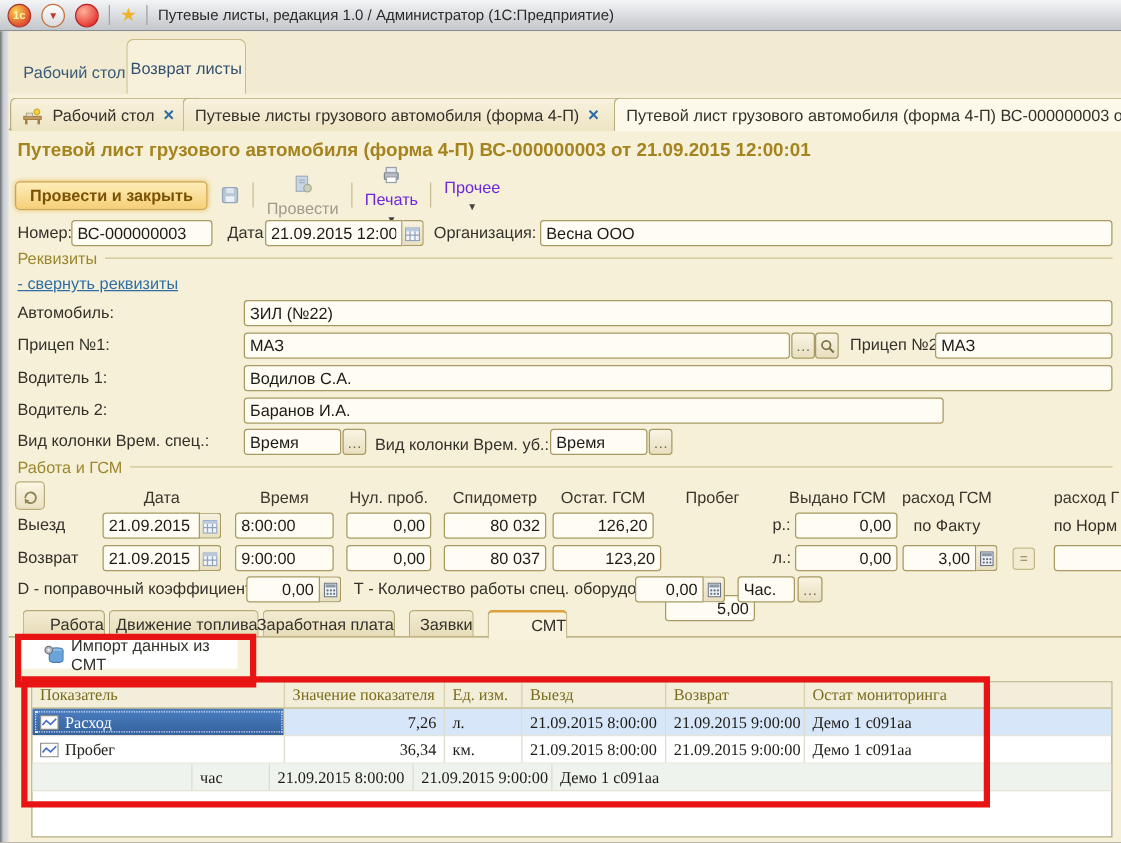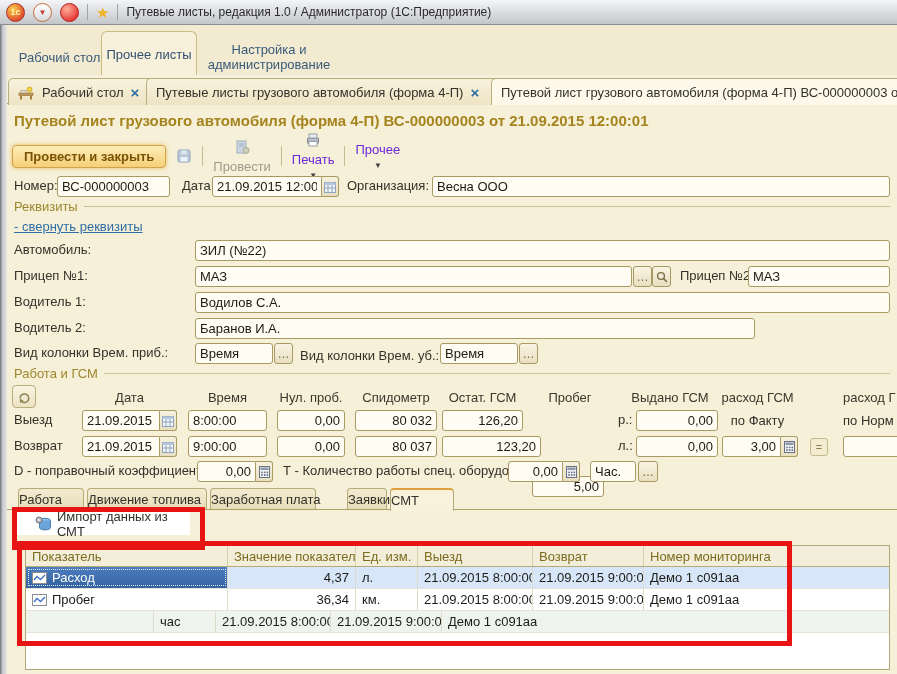--- a/index.html
+++ b/index.html
@@ -64,30 +64,30 @@
   .ghead{position:absolute;text-align:center;color:#3a372c;white-space:nowrap;overflow:hidden;}
   .gcaption{position:absolute;text-align:center;color:#33312a;white-space:nowrap;overflow:hidden;height:21px;line-height:21px;}
   .eq-btn{position:absolute;width:18px;height:18px;box-sizing:border-box;border:1px solid #c5b989;border-radius:3px;
           background:#f4ecd2;color:#8b814f;font-size:11px;display:flex;align-items:center;justify-content:center;}
   .refresh-btn{position:absolute;width:24px;height:23px;box-sizing:border-box;border:1px solid #b9ad7a;border-radius:4px;
           background:linear-gradient(#faf5e4,#ece2c2);display:flex;align-items:center;justify-content:center;}
   
   .btabs{left:7px;top:488px;width:890px;height:22px;border-bottom:1px solid #ac9f6a;}
   .btab{position:absolute;top:0;height:21px;box-sizing:border-box;border:1px solid #b6aa76;border-bottom:none;
         border-radius:4px 4px 0 0;background:linear-gradient(#f3ecd2,#e7dcb8);display:flex;align-items:center;
-        justify-content:flex-start;color:#33312a;white-space:nowrap;}
+        justify-content:flex-end;color:#33312a;white-space:nowrap;padding-left:35px;}
   .btab.active{height:23px;background:#f8f2dc;border-top:2px solid #dca03c;z-index:3;}
   
   .red-rect{position:absolute;border:5px solid #e81414;z-index:9;pointer-events:none;}
   .import-area{position:absolute;left:17px;top:512px;width:173px;height:23px;background:#ffffff;
                display:flex;align-items:center;gap:6px;padding-left:18px;box-sizing:border-box;}
   
   .smt-table{position:absolute;left:25px;top:545px;width:865px;height:125px;background:#ffffff;
              border:1px solid #b0a878;box-sizing:border-box;}
-  .trow{display:flex;width:100%;box-sizing:border-box;}
+  .trow{display:flex;width:100%;box-sizing:border-box;font-family:Liberation Serif, serif;}
   .thead{height:21px;background:#f3eed9;border-bottom:1px solid #b5ab76;color:#7c6c1f;}
   .tbody-row{height:22px;border-bottom:1px solid #e6e4d6;color:#1e1c16;}
   .tcell{box-sizing:border-box;padding:0 6px;display:flex;align-items:center;gap:5px;overflow:hidden;white-space:nowrap;}
   .thead .tcell{border-right:1px solid #d5cfae;}
   .tbody-row .tcell{border-right:1px solid #dddbcc;}
   .c0{width:202px;} .c1{width:128px;justify-content:flex-end;} .c2{width:62px;} .c3{width:115px;} .c4{width:111px;} .c5{flex:1;border-right:none !important;}
   .row-alt{background:#eef3ee;}
   .row-sel .tcell{background:#d7e6f8;}
   .row-sel .c0{background:linear-gradient(#4b7ec0,#35619f);color:#ffffff;outline:1px dotted #dce8f8;outline-offset:-3px;align-items:center;}
 </style>
@@ -108,24 +108,21 @@
     <span class="tb-title">Путевые листы, редакция 1.0 / Администратор  (1С:Предприятие)</span>
   </div>
 
   <div class="abs leftstrip"></div>
 
   <div class="abs maintabs">
     <div class="mtab" style="left:11px;top:15px;width:83px;height:34px;">
       <span>Рабочий стол</span>
     </div>
     <div class="mtab active" style="left:94px;top:6px;width:94px;height:44px;">
-      <span>Прочее листы</span>
-    </div>
-    <div class="mtab" style="left:192px;top:15px;width:140px;height:34px;">
-      <span>Настройка и администрирование</span>
+      <span>Возврат листы</span>
     </div>
   </div>
 
   <div class="abs docstrip">
     <div class="doctab" style="left:1px;width:133px;">
       <svg width="17" height="15">
           <rect x="1" y="8" width="14" height="2.5" fill="#c49a5a" stroke="#8a6a33" stroke-width="0.6"></rect>
           <rect x="2" y="10.5" width="2" height="4" fill="#a87f42"></rect>
           <rect x="12" y="10.5" width="2" height="4" fill="#a87f42"></rect>
           <circle cx="11.5" cy="4.5" r="2.4" fill="#f2d13e" stroke="#b89415" stroke-width="0.6"></circle>
@@ -219,21 +216,21 @@
   </span>
   <span class="lbl" style="left:680px;top:266px;">Прицеп №2:</span>
   <input class="field" style="left: 748px; top: 266px; width: 142px;" value="МАЗ">
 
   <span class="lbl" style="left:14px;top:292px;">Водитель 1:</span>
   <input class="field" style="left: 195px; top: 292px; width: 695px;" value="Водилов С.А.">
 
   <span class="lbl" style="left:14px;top:318px;">Водитель 2:</span>
   <input class="field" style="left: 195px; top: 318px; width: 560px;" value="Баранов И.А.">
 
-  <span class="lbl" style="left:14px;top:343px;">Вид колонки Врем. приб.:</span>
+  <span class="lbl" style="left:14px;top:343px;">Вид колонки Врем. спец.:</span>
   <input class="field" style="left: 195px; top: 343px; width: 78px;" value="Время">
   <span class="sq-btn" style="left:274px;top:343px;">…</span>
   <span class="lbl" style="left:300px;top:346px;">Вид колонки Врем. уб.:</span>
   <input class="field" style="left: 440px; top: 343px; width: 78px;" value="Время">
   <span class="sq-btn" style="left:519px;top:343px;">…</span>
 
   <div class="group" style="left:14px;top:366px;width:876px;">
     <span>Работа и ГСМ</span>
       <span class="line" style="flex:1;"></span>
   </div>
@@ -286,21 +283,21 @@
           <rect x="0.5" y="1.5" width="11" height="2.5" fill="#b9c9dd"></rect>
           <line x1="4" y1="4" x2="4" y2="11" stroke="#8ea3bd"></line>
           <line x1="8" y1="4" x2="8" y2="11" stroke="#8ea3bd"></line>
           <line x1="0.5" y1="7" x2="11.5" y2="7" stroke="#8ea3bd"></line>
         </svg>
       </span>
   </div>
   <input class="field" style="left: 188px; top: 436px; width: 79px;" value="9:00:00">
   <input class="field num" style="left: 277px; top: 436px; width: 68px;" value="0,00">
   <input class="field num" style="left: 355px; top: 436px; width: 82px;" value="80 037">
-  <input class="field num" style="left: 442px; top: 436px; width: 99px;" value="123,20">
+  <input class="field num" style="left: 442px; top: 436px; width: 87px;" value="123,20">
   <input class="field num" style="left: 532px; top: 444px; width: 72px; margin-top: 32px;" value="5,00">
   <span class="lbl" style="left:618px;top:436px;">л.:</span>
   <input class="field num" style="left: 636px; top: 436px; width: 82px;" value="0,00">
   <div class="fgrp" style="left:722px;top:436px;width:76px;">
     <input class="field num" value="3,00" style="">
     <span class="mini-btn">
         <svg width="11" height="12">
           <rect x="0.5" y="0.5" width="10" height="11" fill="#eef1f5" stroke="#6b7482"></rect>
           <rect x="1.5" y="1.5" width="8" height="2.5" fill="#8e99a8"></rect>
           <circle cx="3" cy="6.3" r="0.9" fill="#6b7482"></circle>
@@ -353,21 +350,21 @@
   <div class="abs btabs">
     <div class="btab" style="left:11px;width:66px;">
         <span>Работа</span>
       </div>
     <div class="btab" style="left:80px;width:120px;">
         <span>Движение топлива</span>
       </div>
     <div class="btab" style="left:203px;width:106px;">
         <span>Заработная плата</span>
       </div>
-    <div class="btab" style="left:340px;width:40px;">
+    <div class="btab" style="left:320px;width:52px;">
         <span>Заявки</span>
       </div>
     <div class="btab active" style="left:383px;width:64px;">
         <span>СМТ</span>
       </div>
   </div>
 
   <div class="import-area">
     <svg width="17" height="16">
       <ellipse cx="10" cy="4.5" rx="5.5" ry="2.2" fill="#8fc0ea" stroke="#4a7fb4"></ellipse>
@@ -379,33 +376,33 @@
   </div>
   <div class="red-rect" style="left:12px;top:507px;width:183px;height:33px;"></div>
 
   <div class="smt-table">
     <div class="trow thead">
       <div class="tcell c0">Показатель</div>
       <div class="tcell c1" style="justify-content:flex-start;">Значение показателя</div>
       <div class="tcell c2">Ед. изм.</div>
       <div class="tcell c3">Выезд</div>
       <div class="tcell c4">Возврат</div>
-      <div class="tcell c5">Номер мониторинга</div>
+      <div class="tcell c5">Остат мониторинга</div>
     </div>
 
     <div class="trow tbody-row row-sel">
       <div class="tcell c0">
         <svg width="15" height="12">
             <rect x="0.5" y="0.5" width="14" height="11" fill="#fff" stroke="#8b8b8b"></rect>
             <polyline points="2,8 5,4.5 8.5,7.5 13,3" stroke="#4472c4" stroke-width="1.4" fill="none"></polyline>
           </svg>
         <span>Расход</span>
       </div>
       <div class="tcell c1">
-          <span>4,37</span>
+          <span>7,26</span>
         </div>
       <div class="tcell c2">
           <span>л.</span>
         </div>
       <div class="tcell c3">
           <span>21.09.2015 8:00:00</span>
         </div>
       <div class="tcell c4">
           <span>21.09.2015 9:00:00</span>
         </div>

